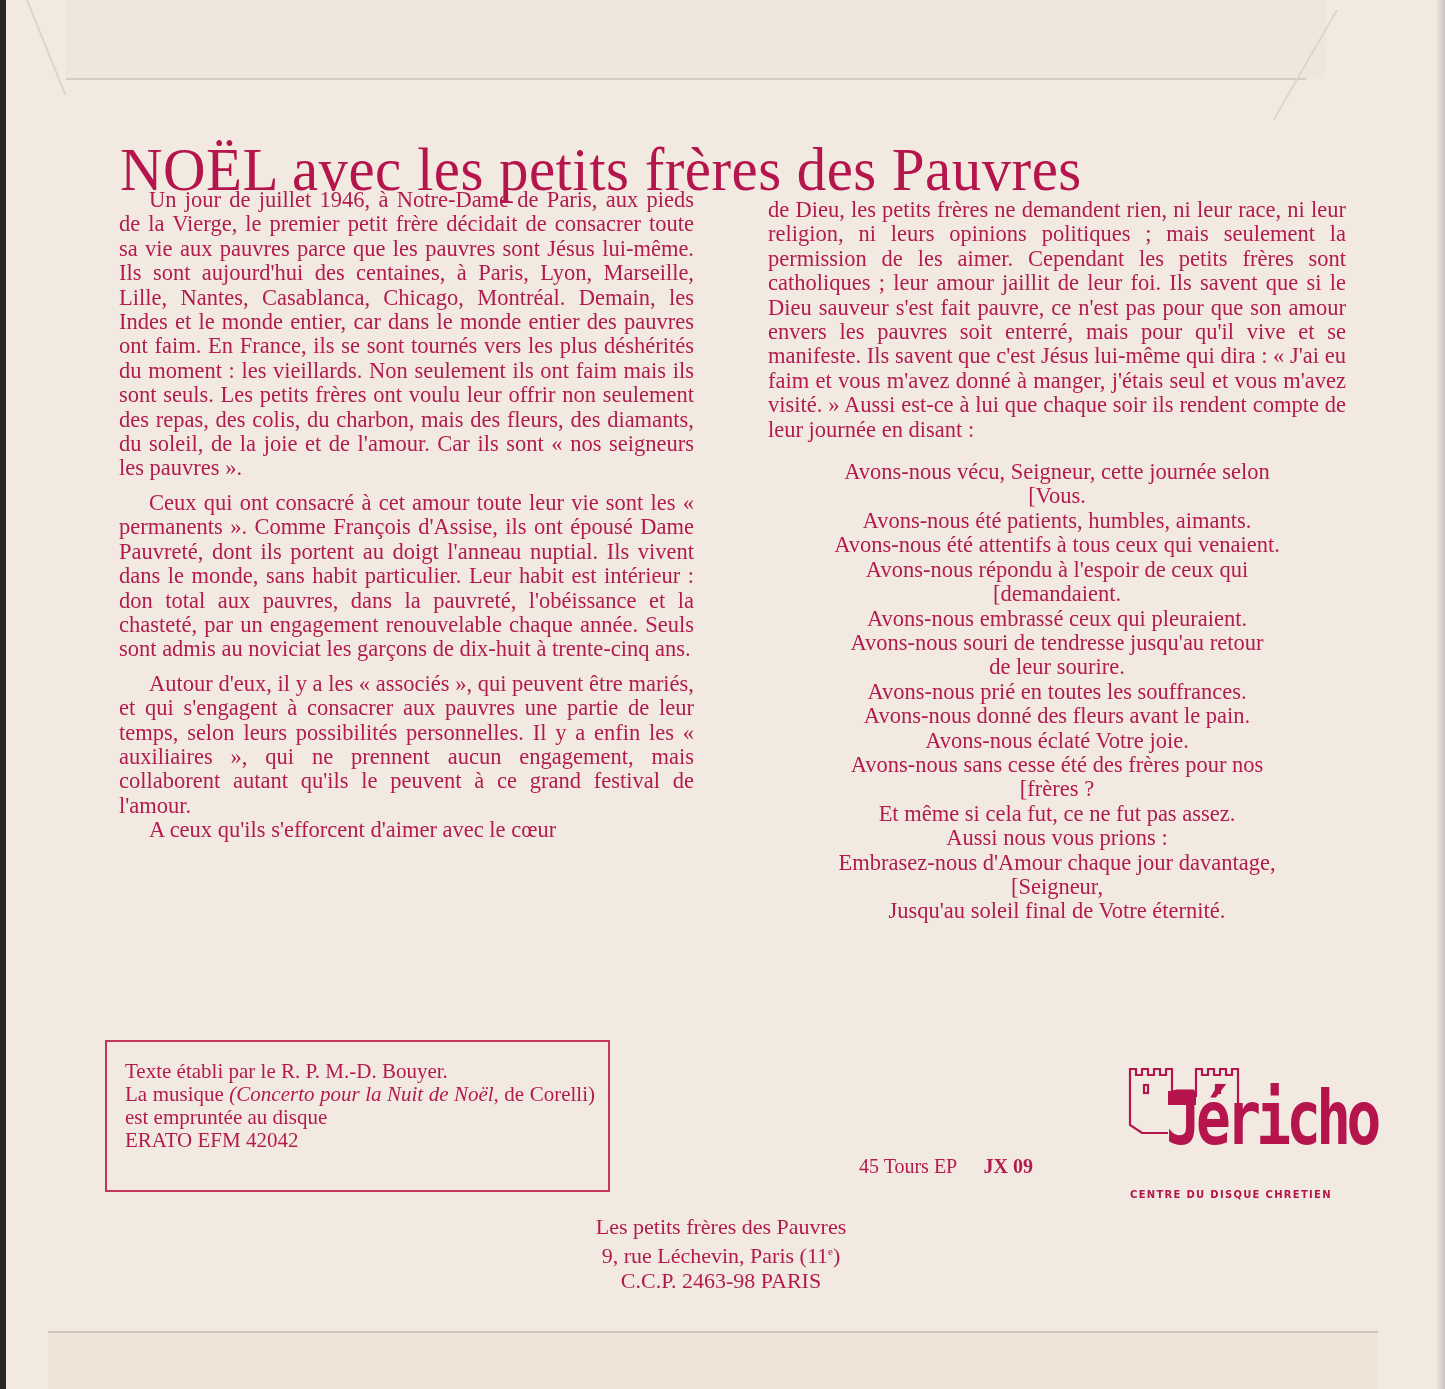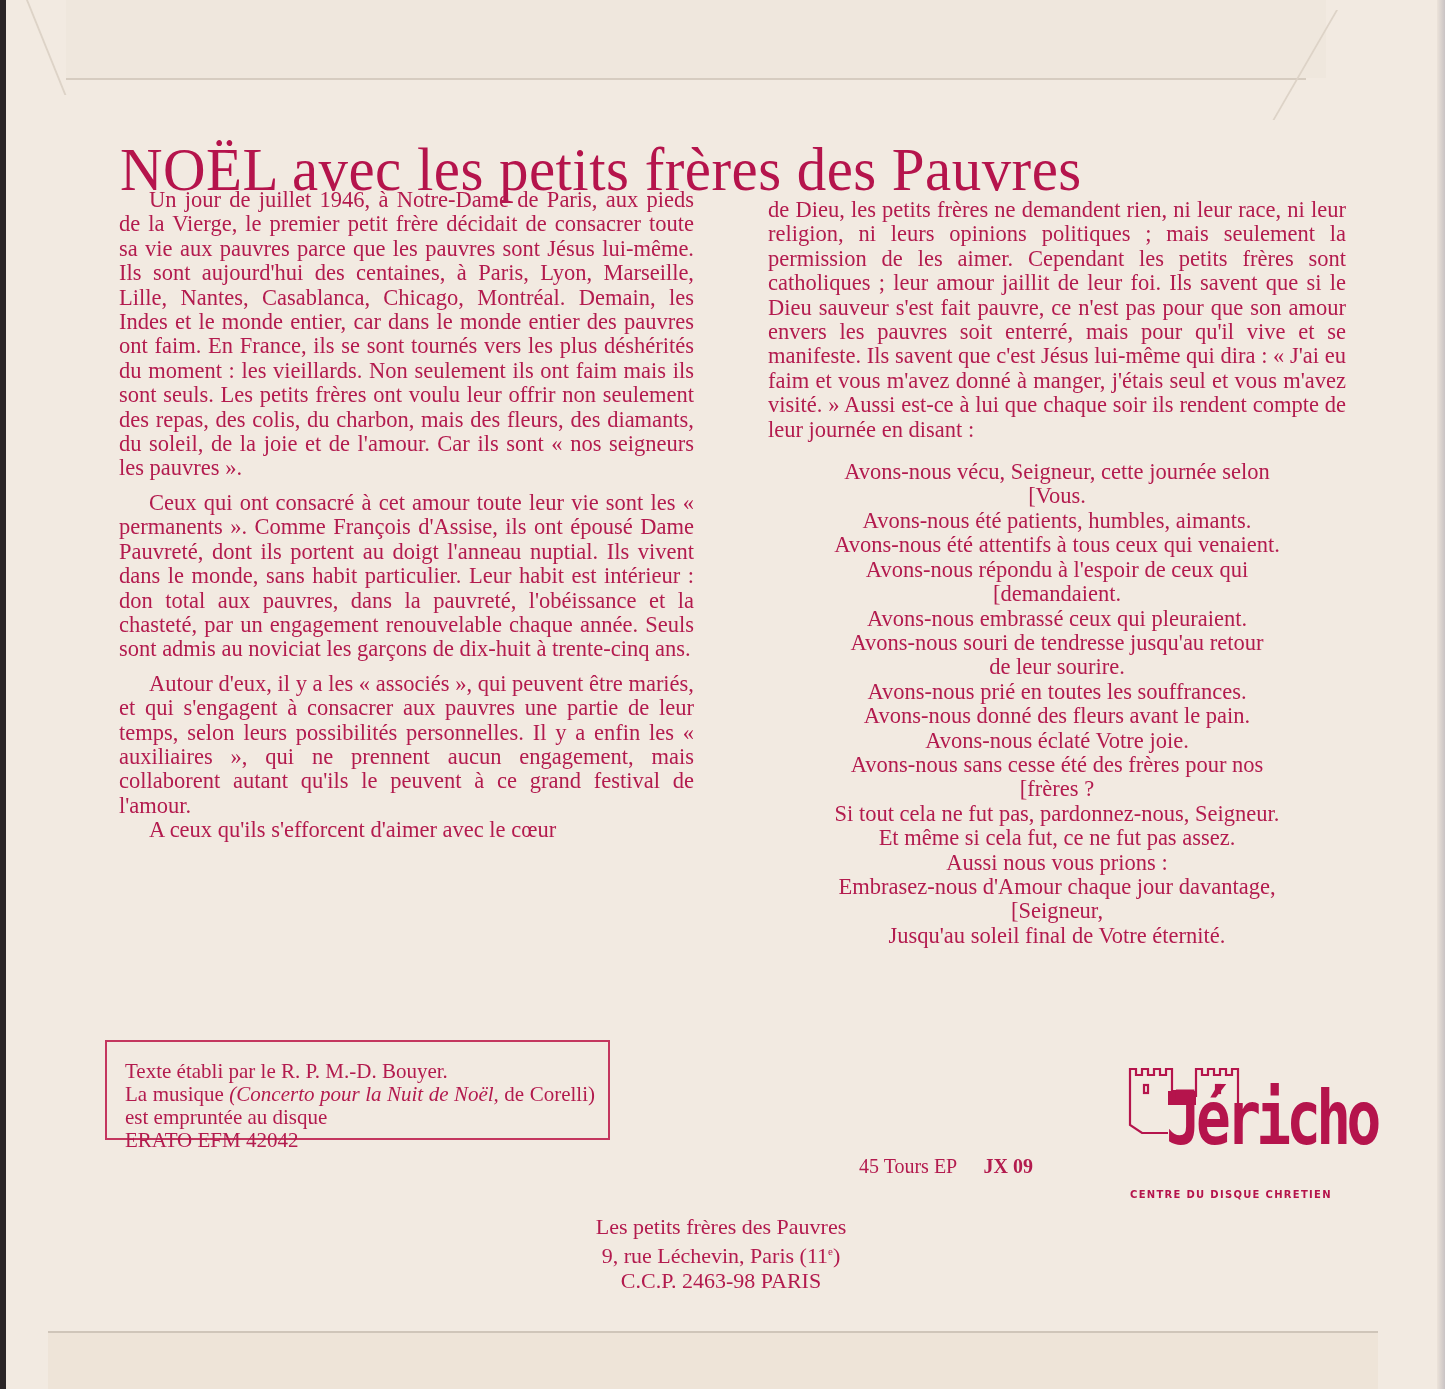--- a/index.html
+++ b/index.html
@@ -57,21 +57,21 @@
   .col p { margin: 0; }
   .col p.indent { text-indent: 30px; }
   .col p.gap { margin-top: 10px; }
   .col p:not(.noj)::after { content: ""; }
 
   .prayer-line { margin: 0; text-align: center; white-space: nowrap; }
   .prayer-cont { margin: 0; text-align: center; }
   .prayer { margin-top: 18px; }
 
   .credits-box {
-    position: absolute; left: 99px; top: 1040px; width: 505px; height: 100px;
+    position: absolute; left: 99px; top: 1040px; width: 505px; height: 152px;
     border: 2px solid #c4375f; box-sizing: border-box;
   }
   .credits {
     position: absolute; left: 18px; top: 18px; width: 470px;
     font-size: 21px; line-height: 23px; text-align: justify; color: #b31b4e;
   }
   .credits p { margin: 0; }
   .credits em { font-style: italic; }
 
   .catalog {
@@ -132,21 +132,20 @@
         <p class="prayer-line">Avons-nous répondu à l'espoir de ceux qui</p>
         <p class="prayer-cont">[demandaient.</p>
         <p class="prayer-line">Avons-nous embrassé ceux qui pleuraient.</p>
         <p class="prayer-line">Avons-nous souri de tendresse jusqu'au retour</p>
         <p class="prayer-cont">de leur sourire.</p>
         <p class="prayer-line">Avons-nous prié en toutes les souffrances.</p>
         <p class="prayer-line">Avons-nous donné des fleurs avant le pain.</p>
         <p class="prayer-line">Avons-nous éclaté Votre joie.</p>
         <p class="prayer-line">Avons-nous sans cesse été des frères pour nos</p>
         <p class="prayer-cont">[frères ?</p>
-        <p class="prayer-line">Si tout cela ne fut pas, pardonnez-nous, Seigneur.</p>
         <p class="prayer-line">Et même si cela fut, ce ne fut pas assez.</p>
         <p class="prayer-line">Aussi nous vous prions :</p>
         <p class="prayer-line">Embrasez-nous d'Amour chaque jour davantage,</p>
         <p class="prayer-cont">[Seigneur,</p>
         <p class="prayer-line">Jusqu'au soleil final de Votre éternité.</p>
       </div>
   </div>
 
   <div class="credits-box">
     <div class="credits">

